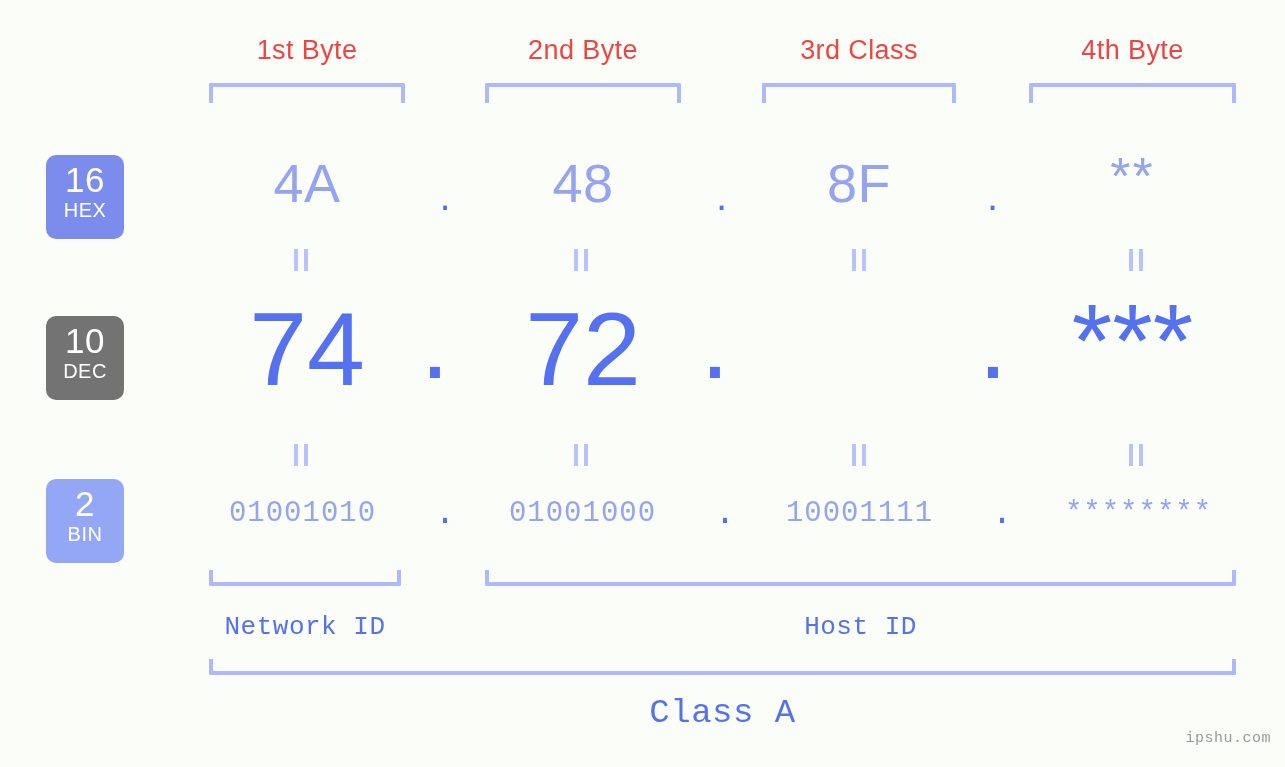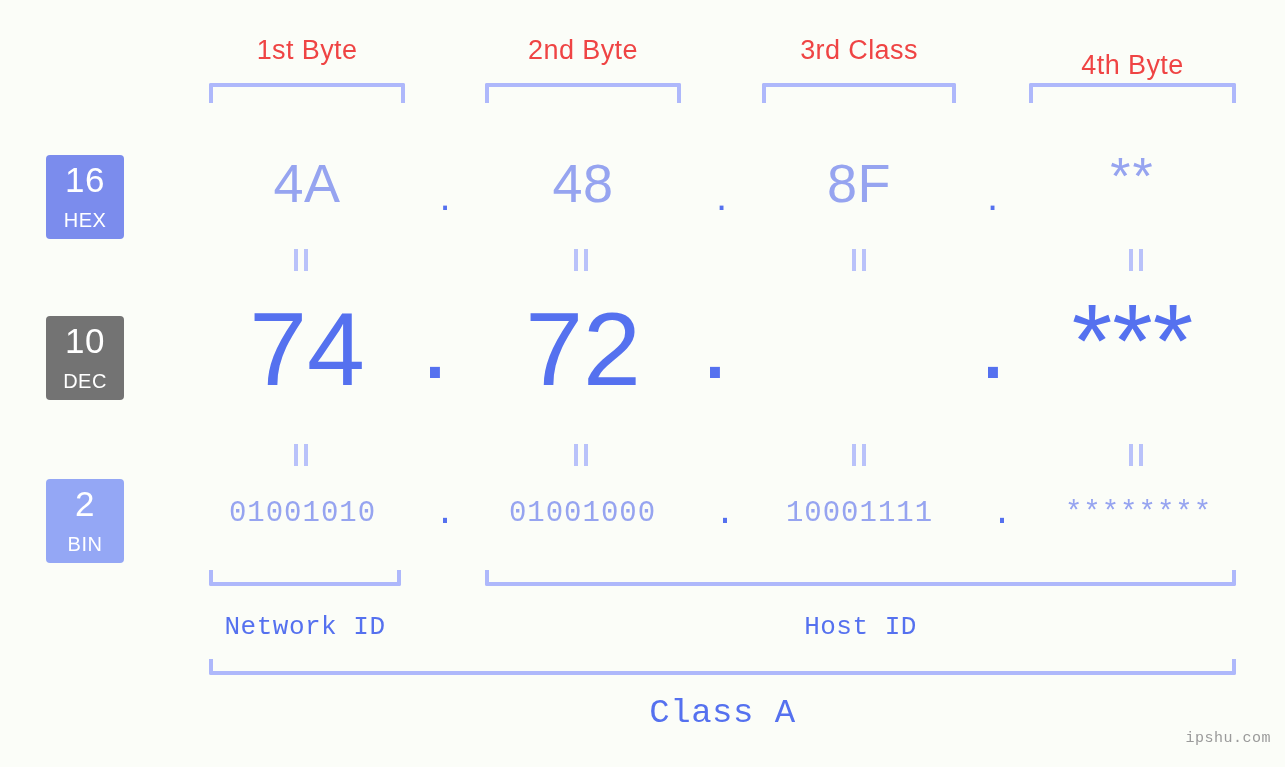--- a/index.html
+++ b/index.html
@@ -44,38 +44,38 @@
   }
   .bracket.up {             
     border-top: none;
     border-radius: 0 0 2px 2px;
   }
 
   
   .badge {
     position: absolute;
     width: 78px;
-    border-radius: 4px;
+    border-radius: 10px;
     color: #ffffff;
     text-align: center;
     box-sizing: border-box;
     padding-top: 7px;
     line-height: 1;
   }
   .badge .num {
     display: block;
     font-size: 35px;
     font-weight: 400;
     letter-spacing: 0.5px;
   }
   .badge .abbr {
     display: block;
     font-size: 20px;
     font-weight: 400;
-    margin-top: 13px;
+    margin-top: 3px;
     letter-spacing: 0.5px;
   }
 
   
   .cell {
     position: absolute;
     text-align: center;
     white-space: nowrap;
   }
 
@@ -161,21 +161,21 @@
   }
 </style>
 </head>
 <body>
 
 <div class="stage">
 
   <div class="byte-label" style="left:209px; top:35px; width:196px;">1st Byte</div>
   <div class="byte-label" style="left:485px; top:35px; width:196px;">2nd Byte</div>
   <div class="byte-label" style="left:762px; top:35px; width:194px;">3rd Class</div>
-  <div class="byte-label" style="left:1029px; top:35px; width:207px;margin-top:15px;">4th Byte</div>
+  <div class="byte-label" style="left:1029px; top:35px; width:207px;">4th Byte</div>
 
   <div class="bracket down" style="left:209px; top:83px; width:196px; height:20px;"></div>
   <div class="bracket down" style="left:485px; top:83px; width:196px; height:20px;"></div>
   <div class="bracket down" style="left:762px; top:83px; width:194px; height:20px;"></div>
   <div class="bracket down" style="left:1029px; top:83px; width:207px; height:20px;"></div>
 
   <div class="badge" style="left:46px; top:155px; height:84px; background:#7b8ced;">
     <span class="num">16</span>
     <span class="abbr">HEX</span>
   </div>

